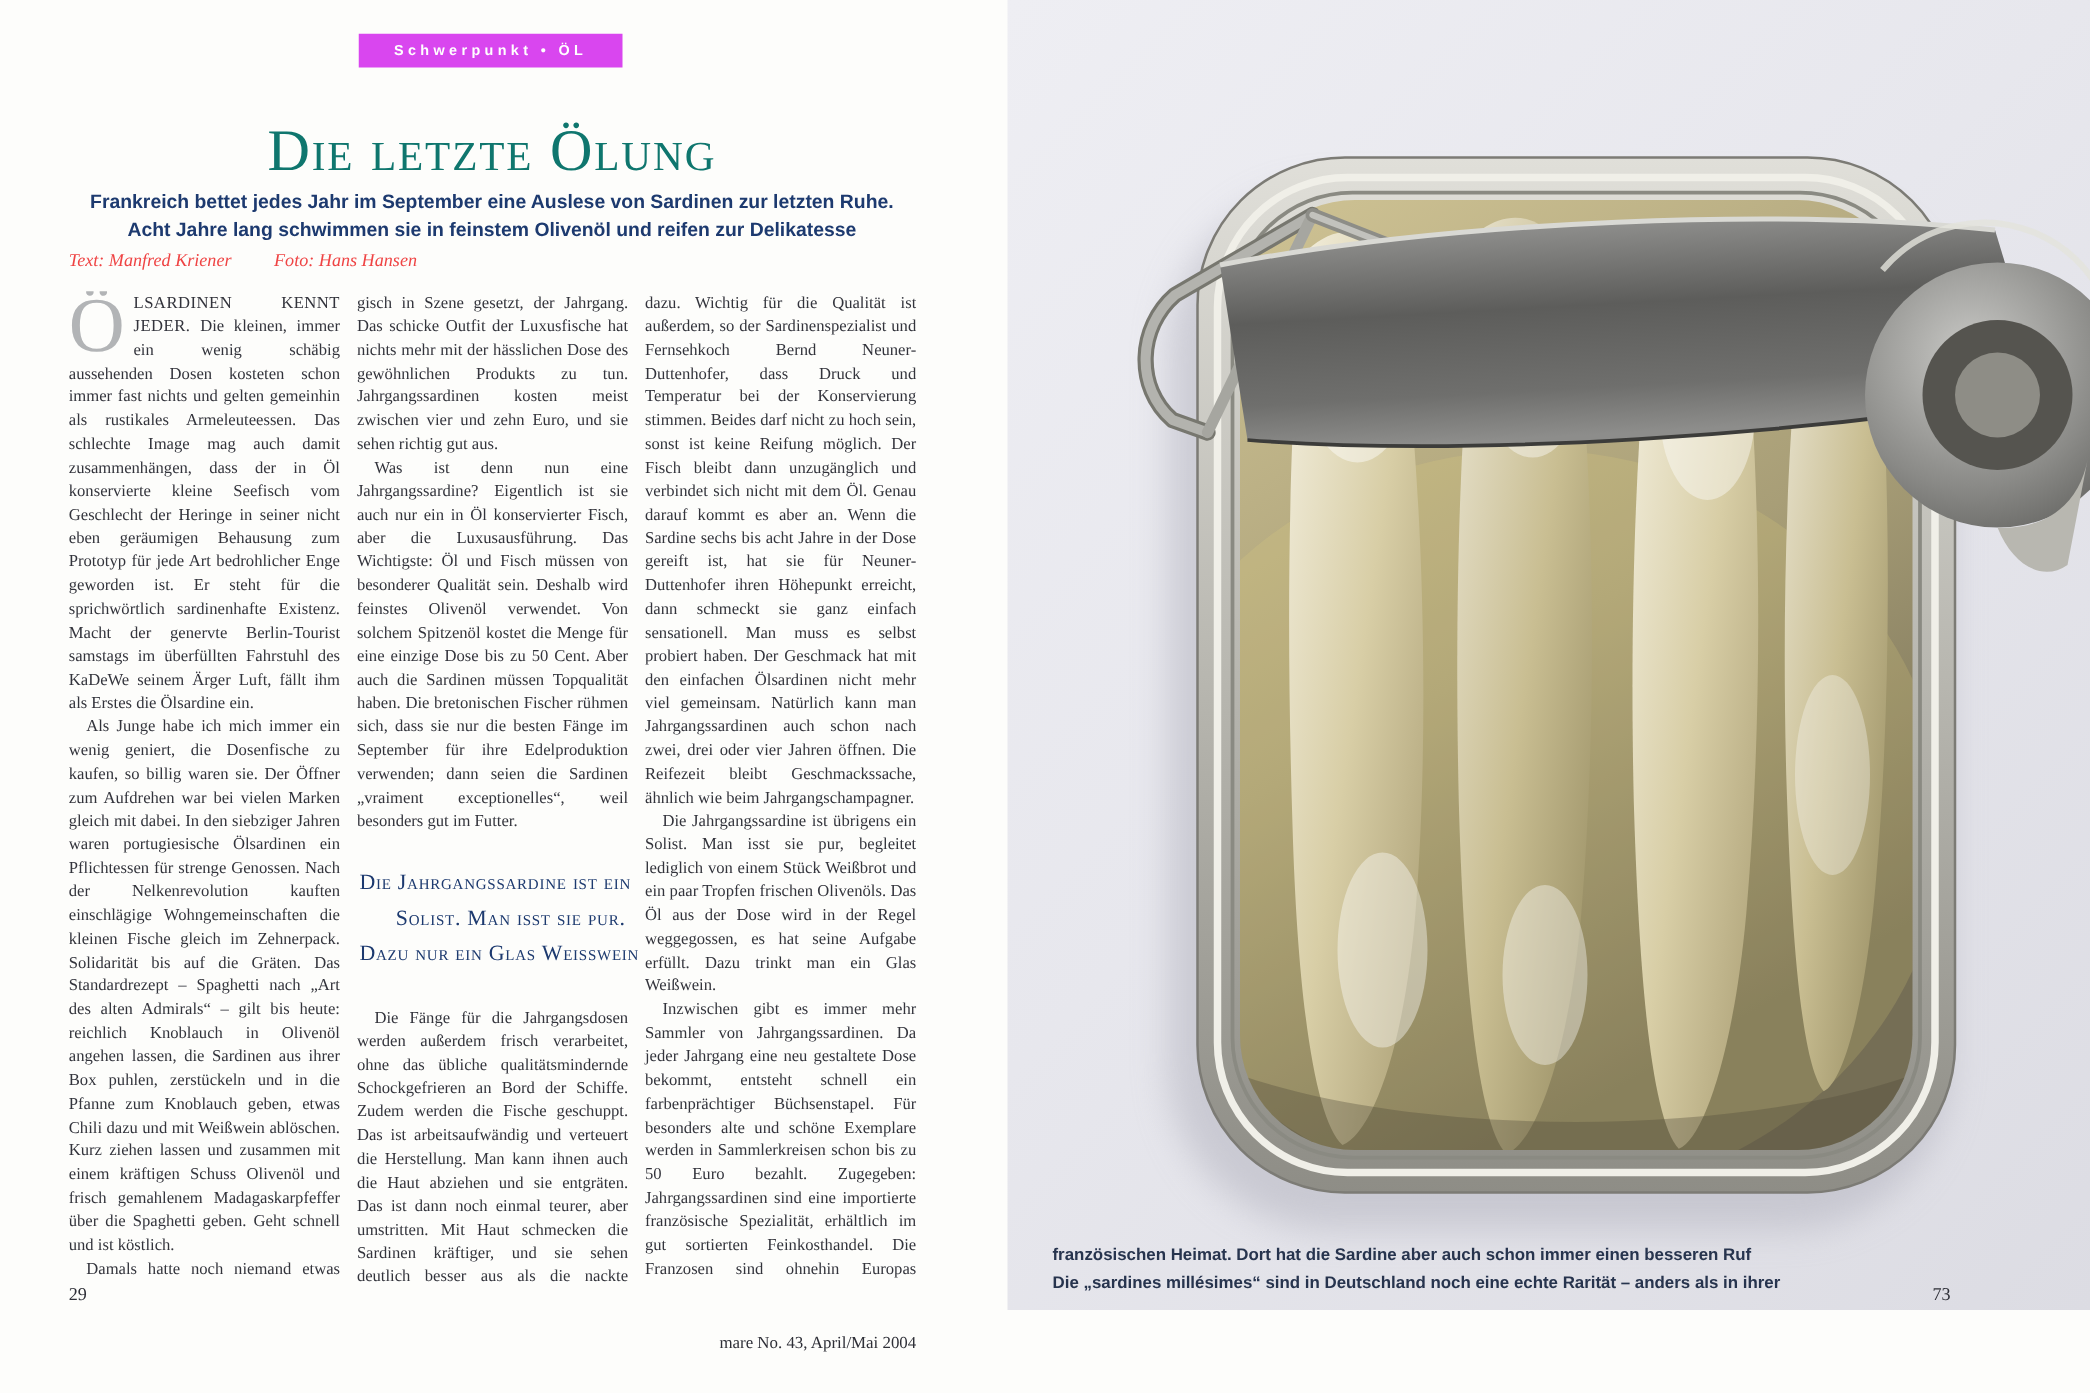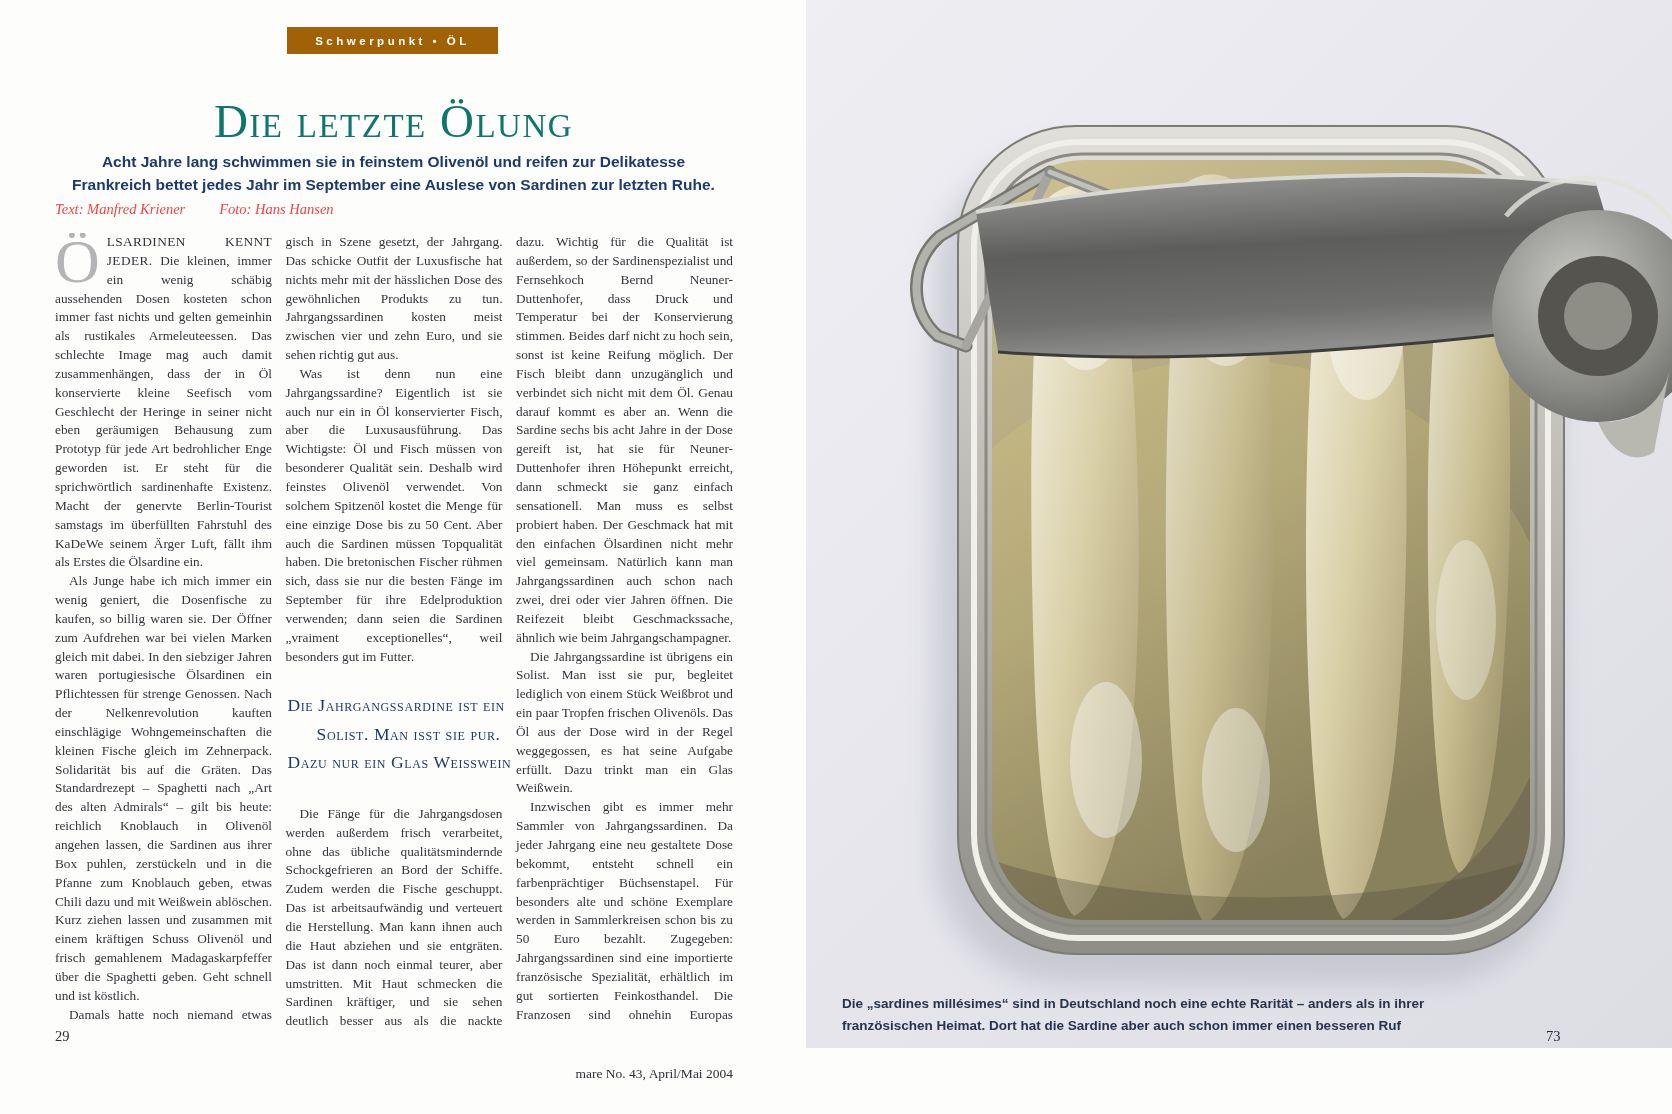--- a/index.html
+++ b/index.html
@@ -6,21 +6,21 @@
   body{
     width:1672px;height:1114px;position:relative;overflow:hidden;
     background:#fdfdfb;
     font-family:"Liberation Serif", serif;
     -webkit-font-smoothing:antialiased;
   }
   
   .left-page{position:absolute;left:0;top:0;width:806px;height:1114px;background:#fdfdfb;}
   .kicker{
     position:absolute;left:287px;top:27px;width:211px;height:27px;
-    background:#a16207;color:#ffffff;
+    background:#d946ef;color:#ffffff;
     font-family:"Liberation Sans",sans-serif;font-weight:bold;
     font-size:11.5px;letter-spacing:3.5px;
     display:flex;align-items:center;justify-content:center;
   }
   .headline{
     position:absolute;left:40px;top:94px;width:707px;margin:0;
     text-align:center;font-variant:small-caps;font-weight:500;
     font-size:47px;letter-spacing:1.5px;color:#0f766e;
   }
   .subtitle{
@@ -80,22 +80,22 @@
 
 <div class="left-page">
 
   <div class="kicker">
     <span>Schwerpunkt • ÖL</span>
   </div>
 
   <h1 class="headline">Die letzte Ölung</h1>
 
   <div class="subtitle">
+    <div>Frankreich bettet jedes Jahr im September eine Auslese von Sardinen zur letzten Ruhe.</div>
     <div>Acht Jahre lang schwimmen sie in feinstem Olivenöl und reifen zur Delikatesse</div>
-    <div>Frankreich bettet jedes Jahr im September eine Auslese von Sardinen zur letzten Ruhe.</div>
   </div>
 
   <div class="byline">
     <span>Text: Manfred Kriener</span><span>Foto: Hans Hansen</span>
   </div>
 
   <div class="columns">
 
     <div class="textcol">
       <p><span class="dropcap">Ö</span><span class="lead-caps">LSARDINEN KENNT JEDER.</span> <span>Die kleinen, immer ein wenig schäbig aussehenden Dosen kosteten schon immer fast nichts und gelten gemeinhin als rustikales Armeleuteessen. Das schlechte Image mag auch damit zusammenhängen, dass der in Öl konservierte kleine Seefisch vom Geschlecht der Heringe in seiner nicht eben geräumigen Behausung zum Prototyp für jede Art bedrohlicher Enge geworden ist. Er steht für die sprichwörtlich sardinenhafte Existenz. Macht der genervte Berlin-Tourist samstags im überfüllten Fahrstuhl des KaDeWe seinem Ärger Luft, fällt ihm als Erstes die Ölsardine ein.</span></p>
@@ -214,18 +214,18 @@
       <path d="M 192,352 C 376,366 630,348 830,316" fill="none" stroke="#3c3c3a" stroke-width="3"></path>
       <circle cx="792" cy="316" r="106" fill="url(#gradCurl)"></circle>
       <circle cx="792" cy="316" r="60" fill="#55544f"></circle>
       <circle cx="792" cy="316" r="34" fill="#8e8d86"></circle>
       <path d="M 792,422 C 834,424 858,400 864,368 L 848,452 C 828,466 804,452 792,422 Z" fill="#b8b7b0"></path>
       <path d="M 700,216 A 106 106 0 0 1 886,300" fill="none" stroke="#e4e3dc" stroke-width="5" opacity="0.8"></path>
     </g>
   </svg>
 
   <div class="caption">
+    <div>französischen Heimat. Dort hat die Sardine aber auch schon immer einen besseren Ruf</div>
     <div>Die „sardines millésimes“ sind in Deutschland noch eine echte Rarität – anders als in ihrer</div>
-    <div>französischen Heimat. Dort hat die Sardine aber auch schon immer einen besseren Ruf</div>
   </div>
 </div>
 
 <div class="folio" id="folio-right">73</div>
 
 </body></html>

